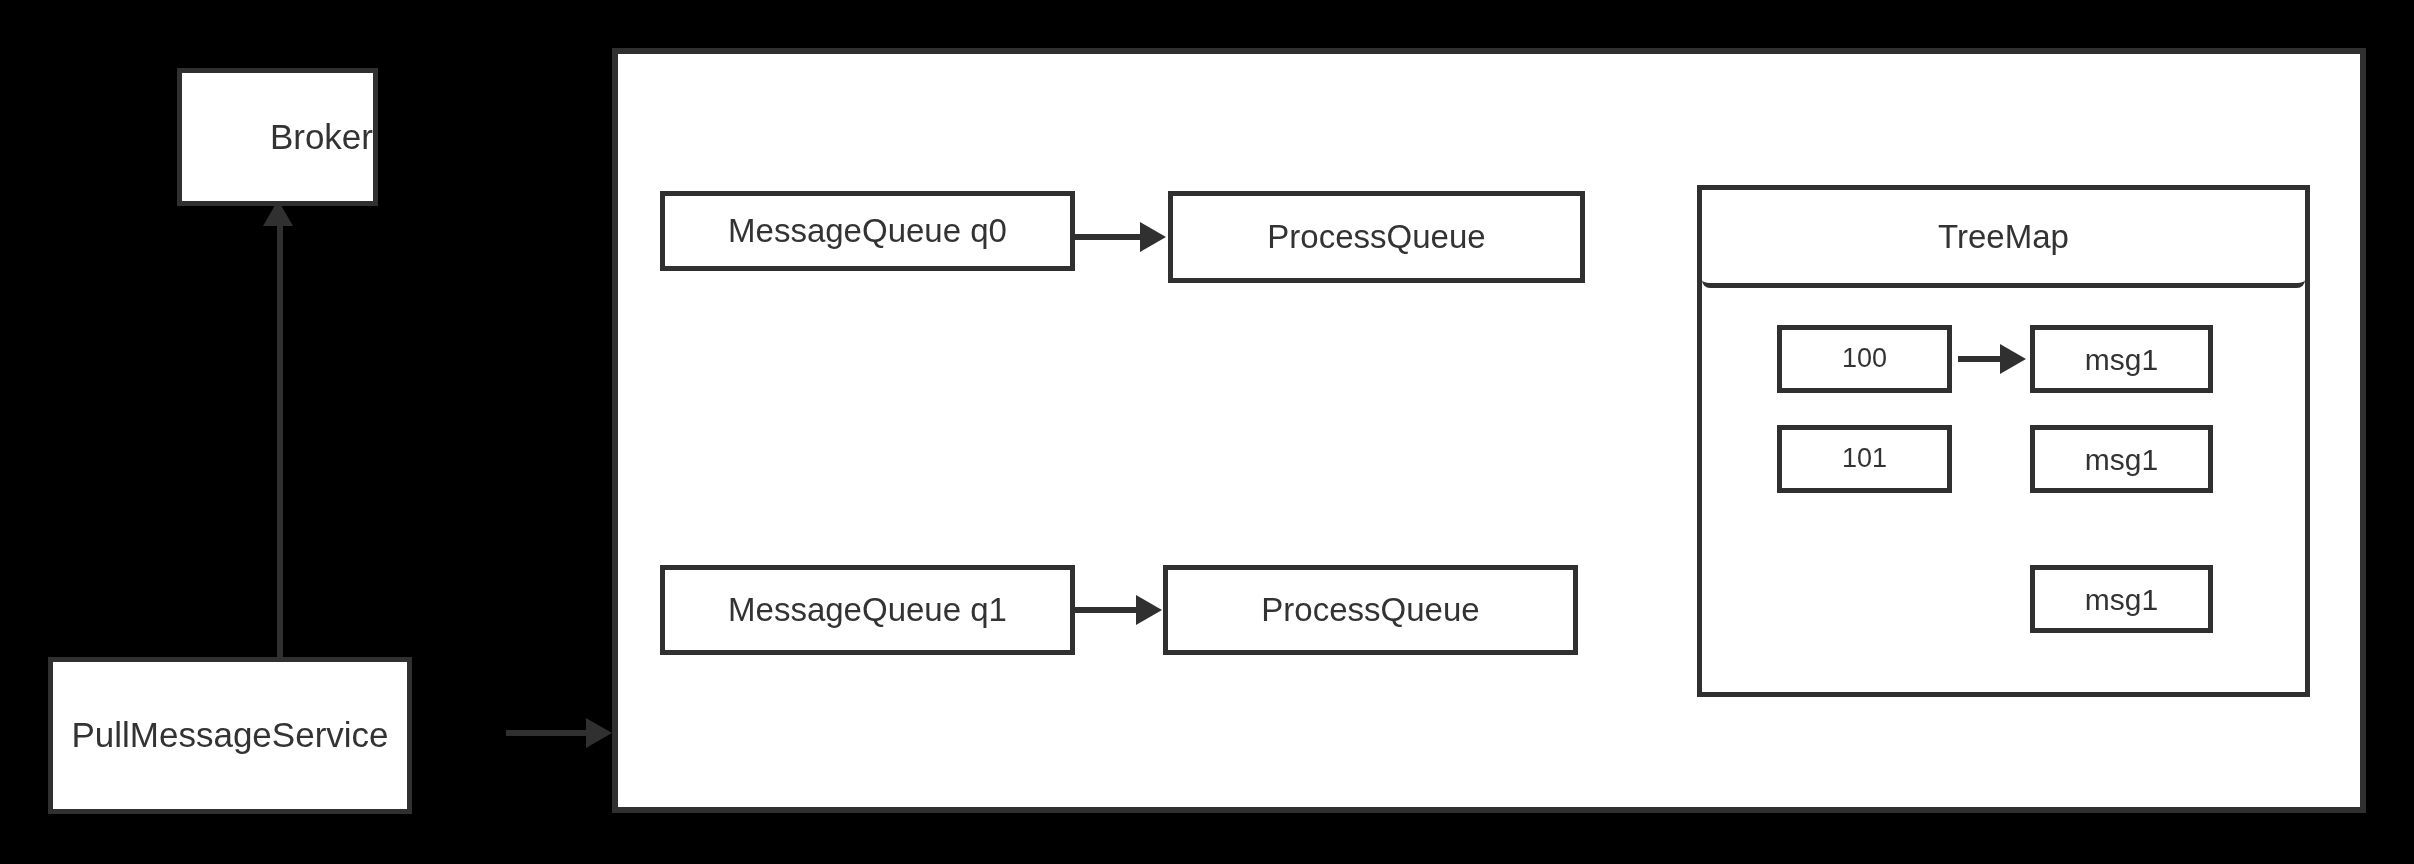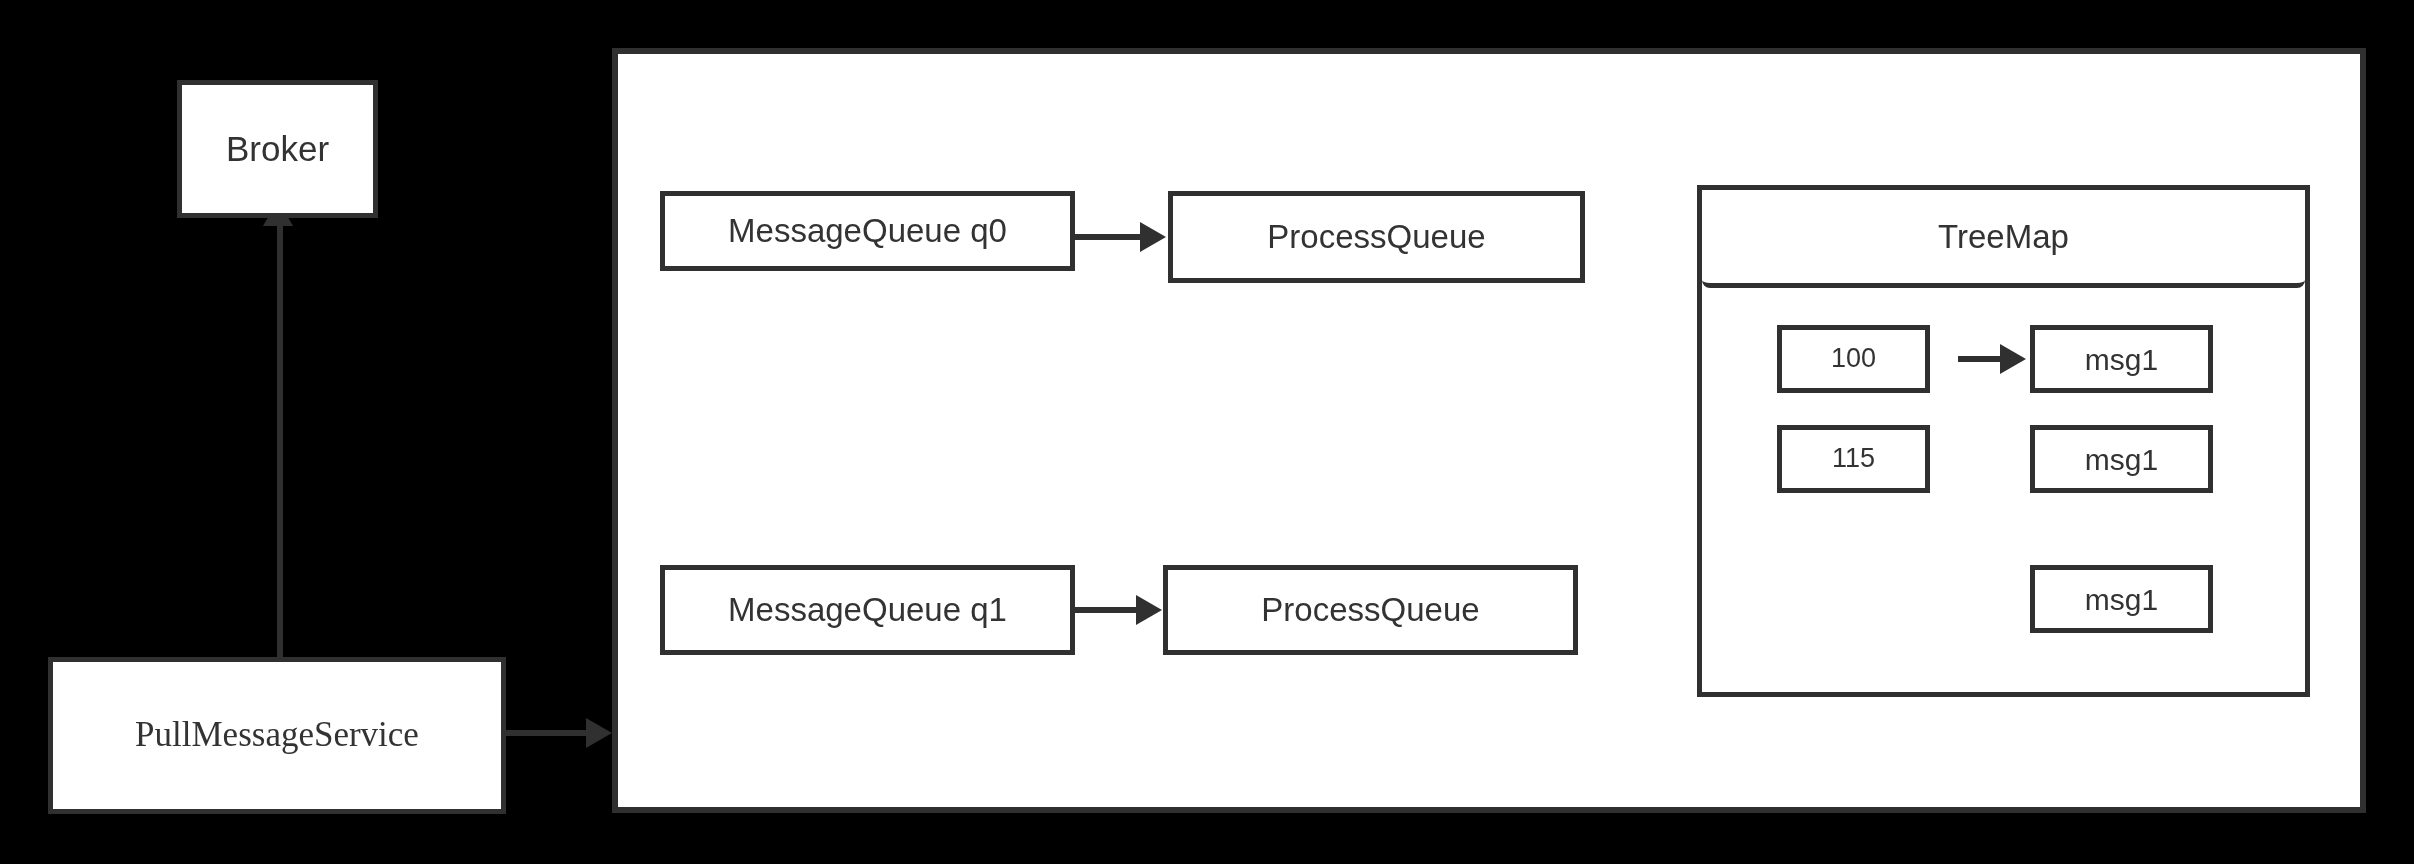--- a/index.html
+++ b/index.html
@@ -35,32 +35,32 @@
     left: 612px;
     top: 48px;
     width: 1754px;
     height: 765px;
     border-width: 6px;
   }
 
   
   #broker-node {
     left: 177px;
-    top: 80px;
+    top: 68px;
     width: 201px;
     height: 138px;
     font-size: 35px;
+    justify-content: flex-end;
   }
   #pull-message-service-node {
     left: 48px;
     top: 657px;
-    width: 458px;
+    width: 364px;
     height: 157px;
     font-size: 35px;
-    font-family: Liberation Serif, serif;
   }
 
   
   #message-queue-q0-node {
     left: 660px;
     top: 191px;
     width: 415px;
     height: 80px;
     font-size: 33px;
   }
@@ -107,21 +107,21 @@
     align-items: center;
     justify-content: center;
     font-size: 33px;
     color: #333333;
     border-bottom: 5px solid #303030;
     box-sizing: border-box;
     border-radius: 8px;
   }
   .treemap-key-box {
     left: 75px;
-    width: 153px;
+    width: 175px;
     height: 68px;
     font-size: 27px;
     border-width: 5px;
   }
   .treemap-value-box {
     left: 328px;
     width: 183px;
     height: 68px;
     font-size: 30px;
     border-width: 5px;
@@ -222,21 +222,21 @@
     </div>
     <div class="connector">
       <div class="conn-line-h" style="left:256px; top:166px; width:48px;"></div>
       <div class="arrowhead-right" style="left:298px; top:154px;"></div>
     </div>
     <div class="box treemap-value-box tm-row0">
       <span>msg1</span>
     </div>
 
     <div class="box treemap-key-box tm-row1">
-      <span>115</span>
+      <span>101</span>
     </div>
     <div class="box treemap-value-box tm-row1">
       <span>msg1</span>
     </div>
 
     <div class="box treemap-value-box tm-row2">
       <span>msg1</span>
     </div>
 
   </div>

